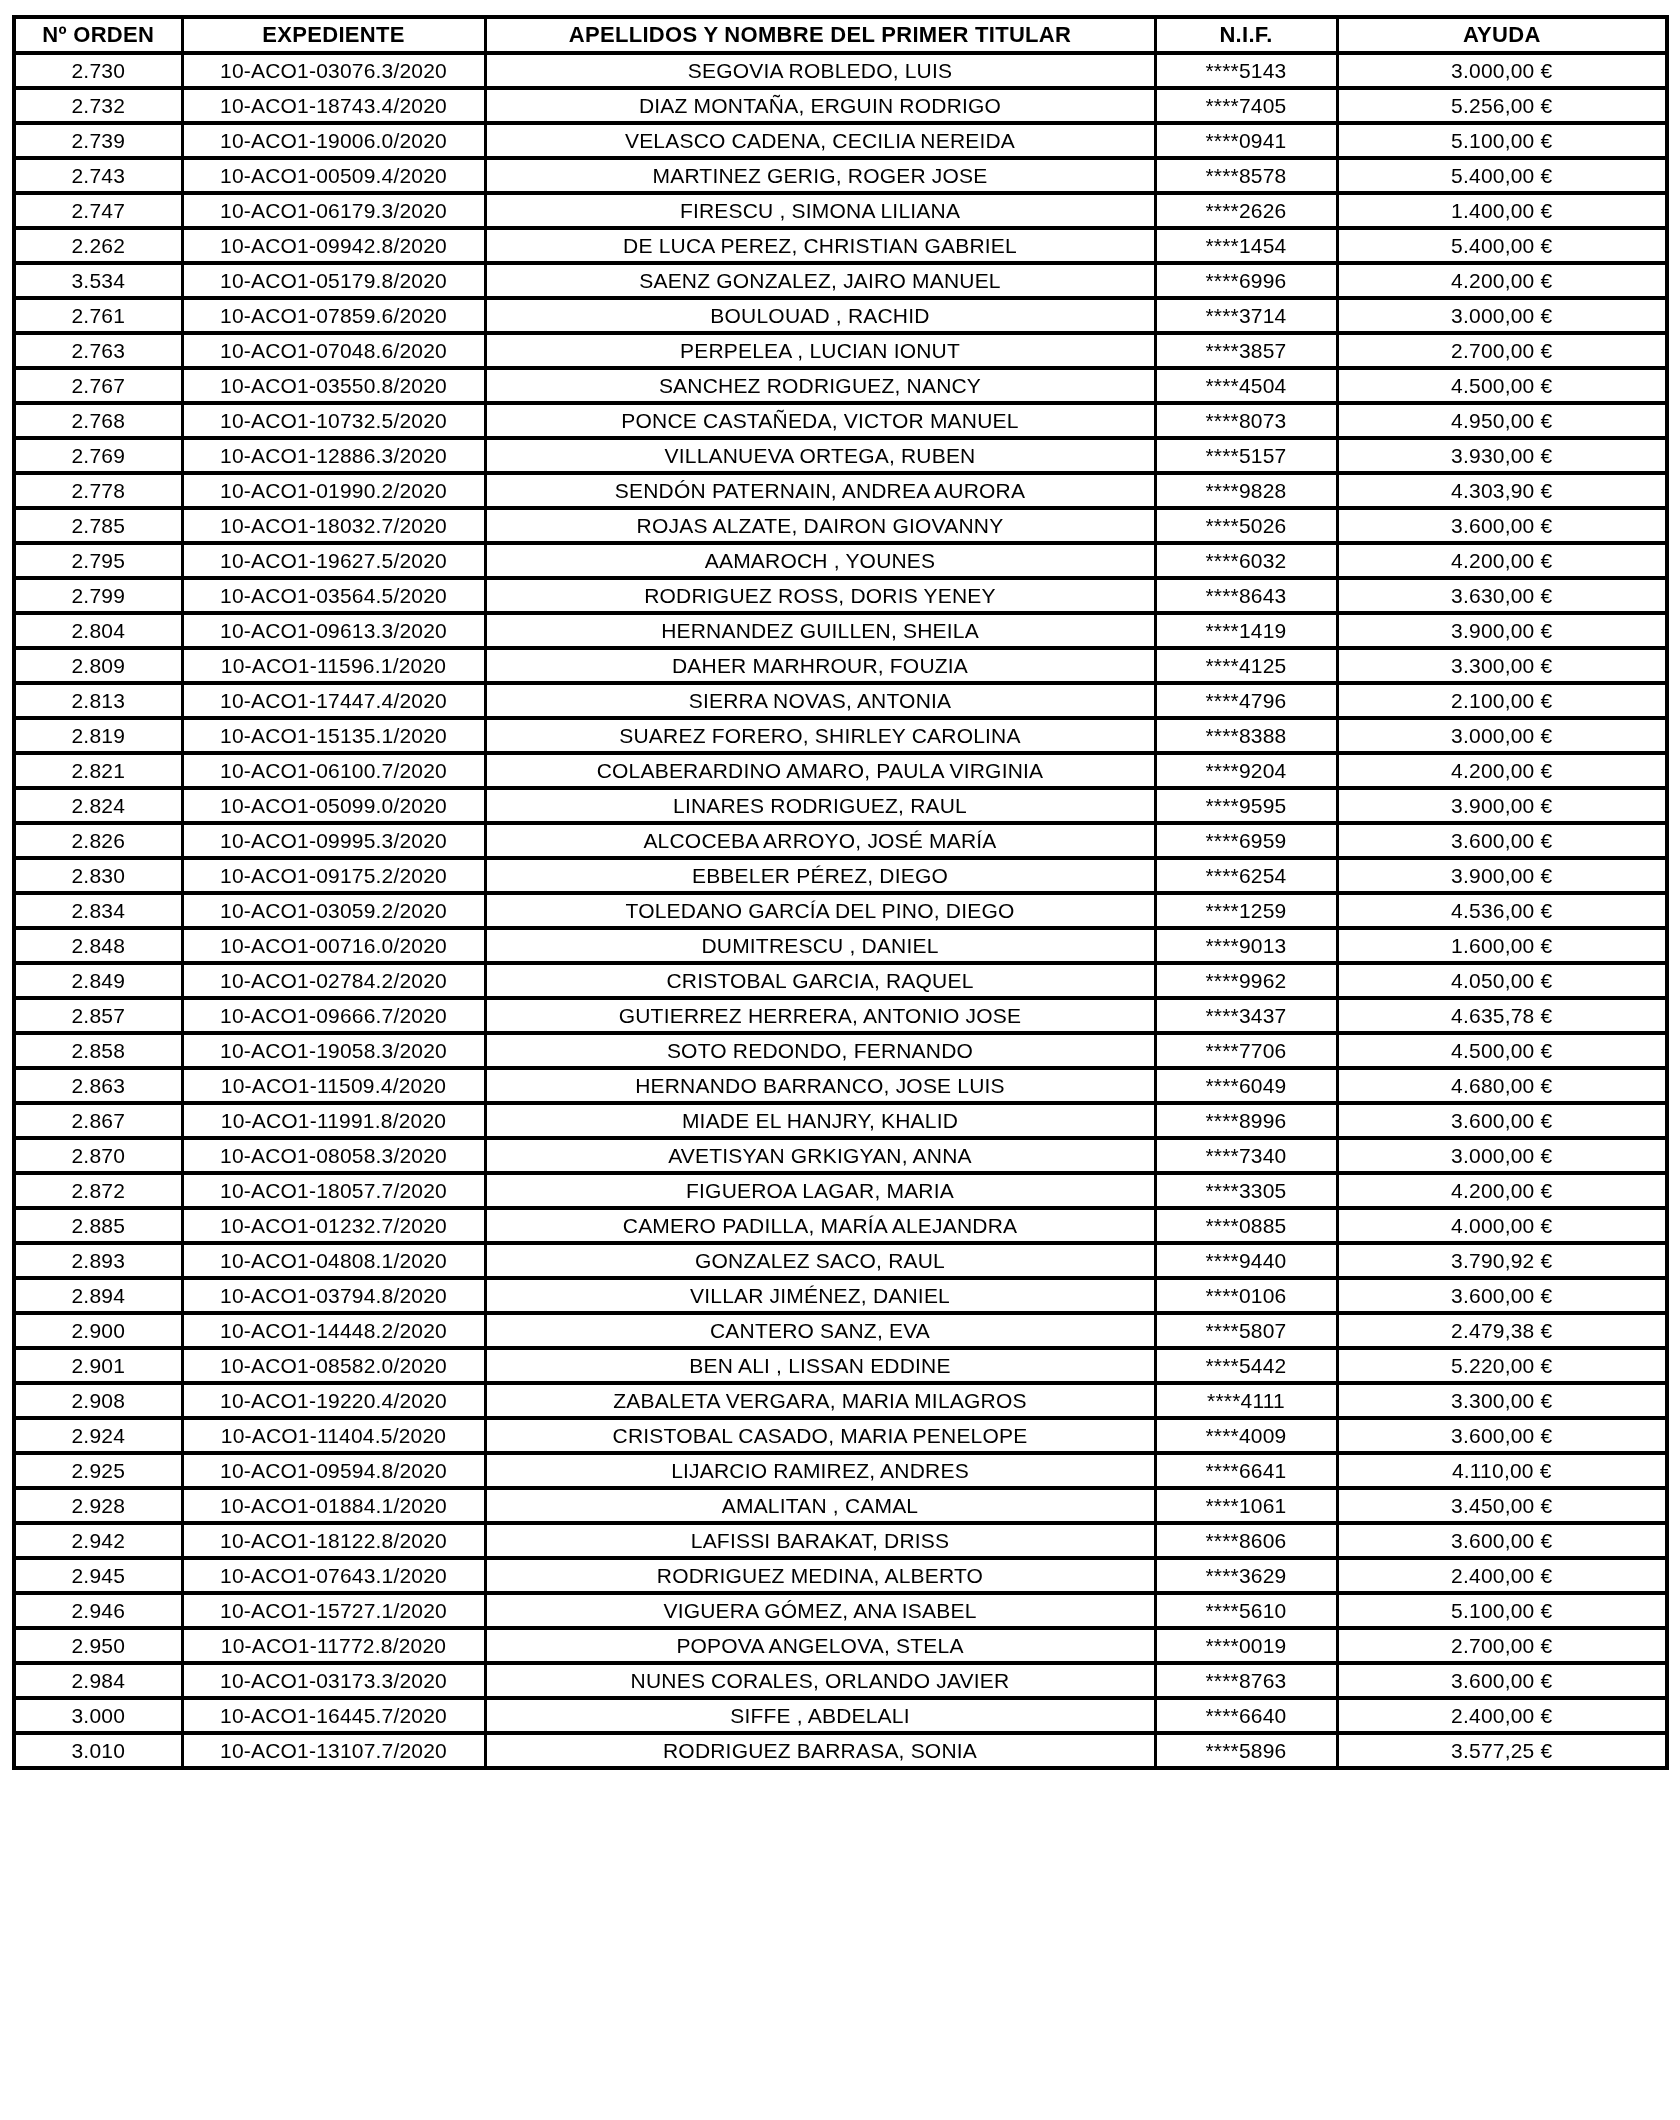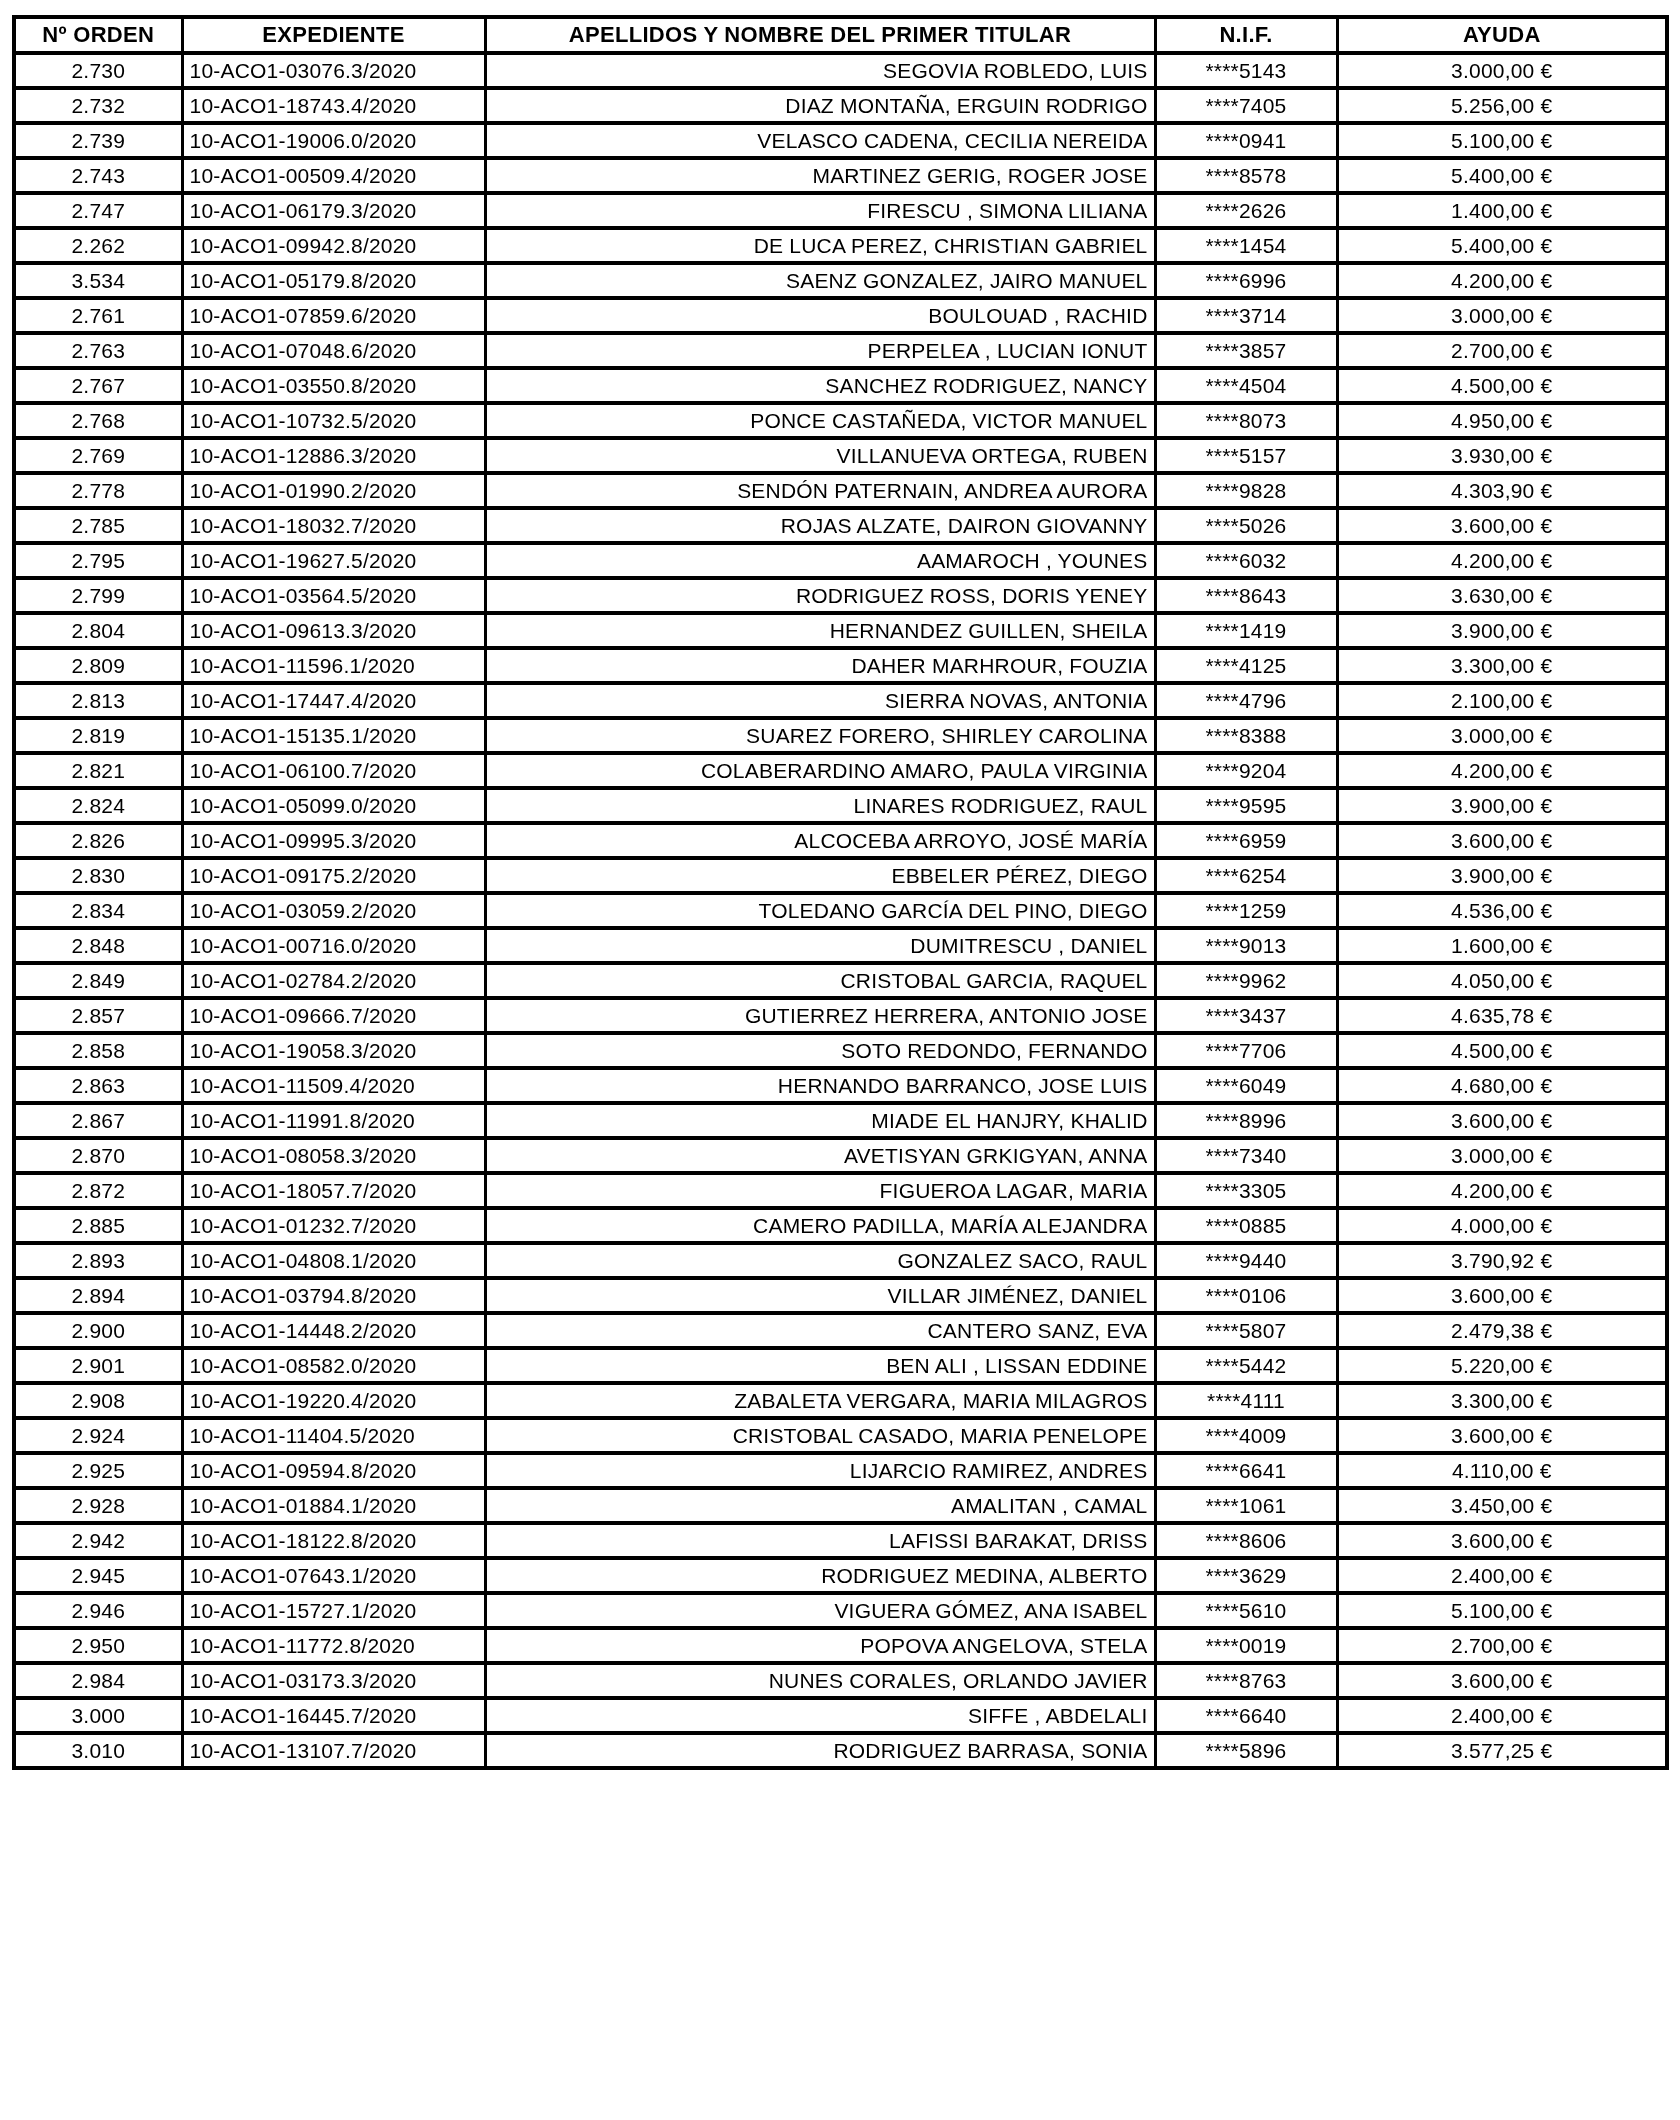--- a/index.html
+++ b/index.html
@@ -43,22 +43,22 @@
     height: 36px;
     letter-spacing: 0.3px;
   }
   table.grants td {
     font-size: 21px;
     font-weight: normal;
     height: 35px;
     letter-spacing: 0.2px;
   }
   .col-orden      { width: 168px; text-align: center; }
-  .col-expediente { width: 303px; text-align: left; }
-  .col-titular    { width: 670px; text-align: right; padding-left: 10px; }
+  .col-expediente { width: 303px; text-align: center; }
+  .col-titular    { width: 670px; text-align: center; padding-left: 10px; }
   .col-nif        { width: 182px; text-align: center; }
   .col-ayuda      { width: 330px; text-align: center; }
 </style>
 </head>
 <body>
 
 <div class="page">
   <table class="grants">
     <colgroup>
       <col class="col-orden">

